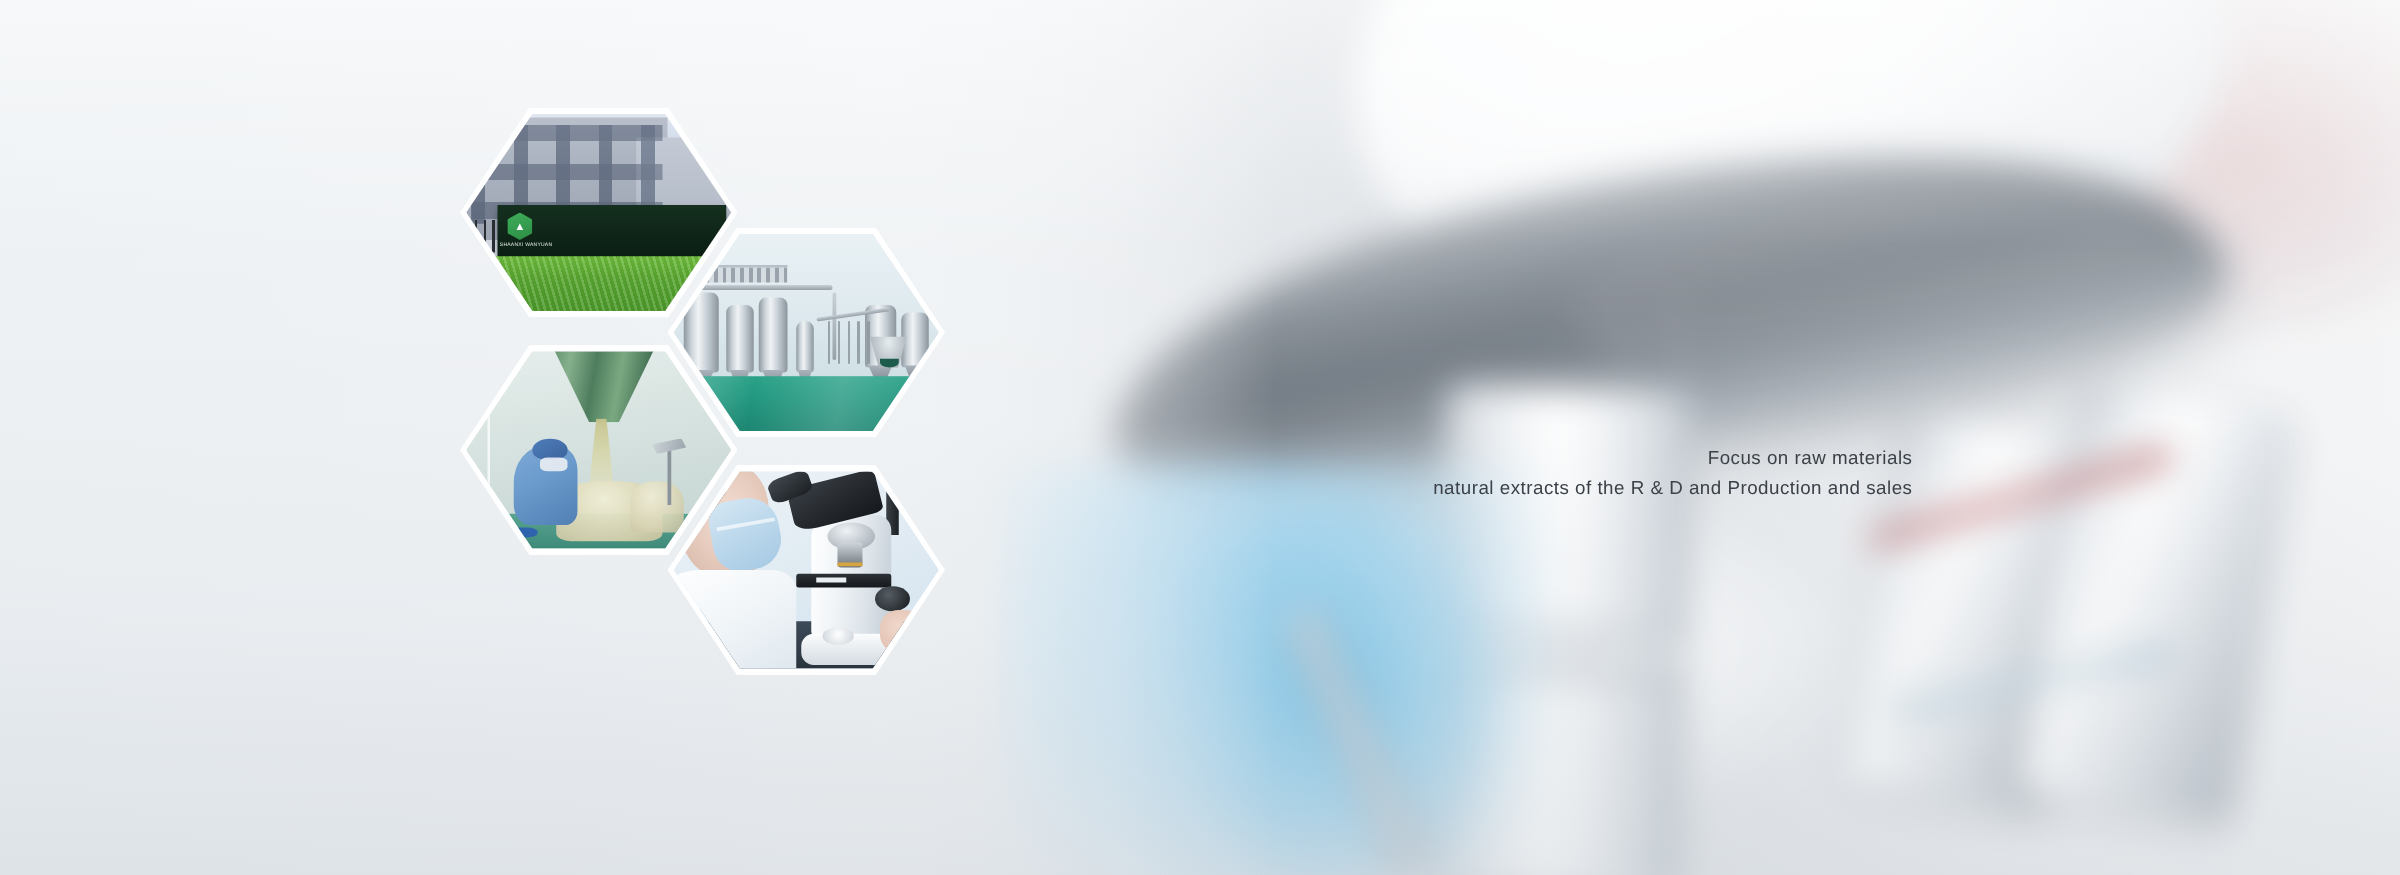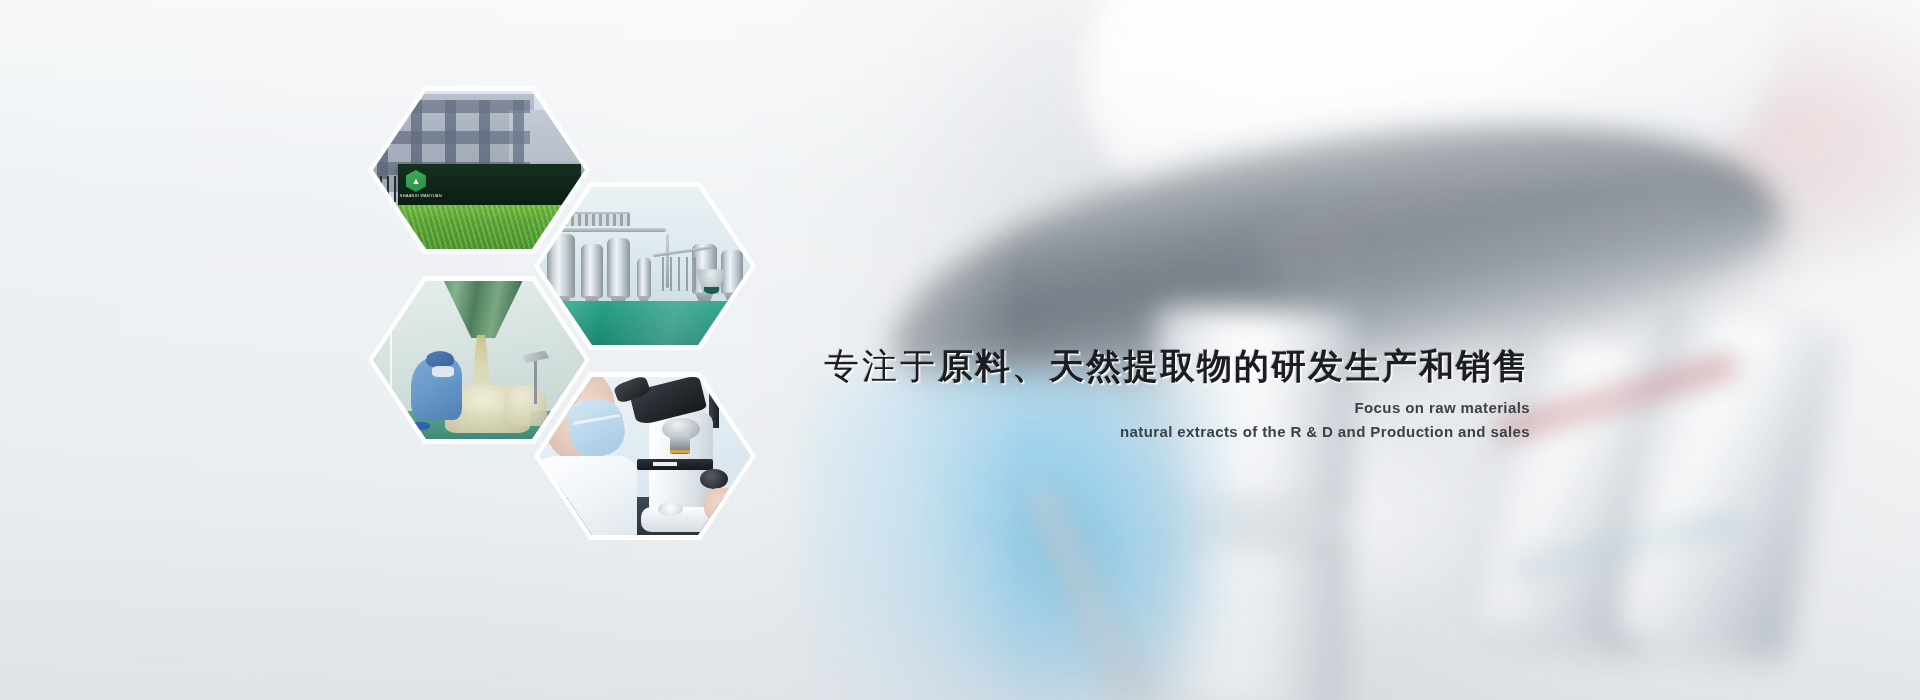--- a/index.html
+++ b/index.html
@@ -537,21 +537,21 @@
     white-space:nowrap;
     text-shadow:
        1px 1px 0 rgba(255,255,255,.95),
        2px 2px 1px rgba(255,255,255,.55),
       -1px -1px 0 rgba(120,128,138,.25);
   }
   .headline .hl-light { font-weight:400; letter-spacing:3px; }
   .subline {
     font-family:"Liberation Sans", sans-serif;
     font-size:15px;
-    font-weight:700;
+    font-weight:400;
     color:#3b4148;
     letter-spacing:.4px;
     margin-top:12px;
     white-space:nowrap;
   }
   .subline.second { margin-top:7px; }
 </style>
 </head>
 <body>
 
@@ -666,20 +666,17 @@
           <div class="l-base"></div>
           <div class="l-base-light"></div>
           <div class="l-hand"></div>
         </div>
       </div>
     </div>
 
   </div>
 
   <div class="text-block">
-    <div class="headline">
-      <span class="hl-light">专注于</span><span>原料、天然提取物的研发生产和销售</span>
-    </div>
     <div class="subline">Focus on raw materials</div>
     <div class="subline second">natural extracts of the R &amp; D and Production and sales</div>
   </div>
 
 </div>
 
 </body></html>

